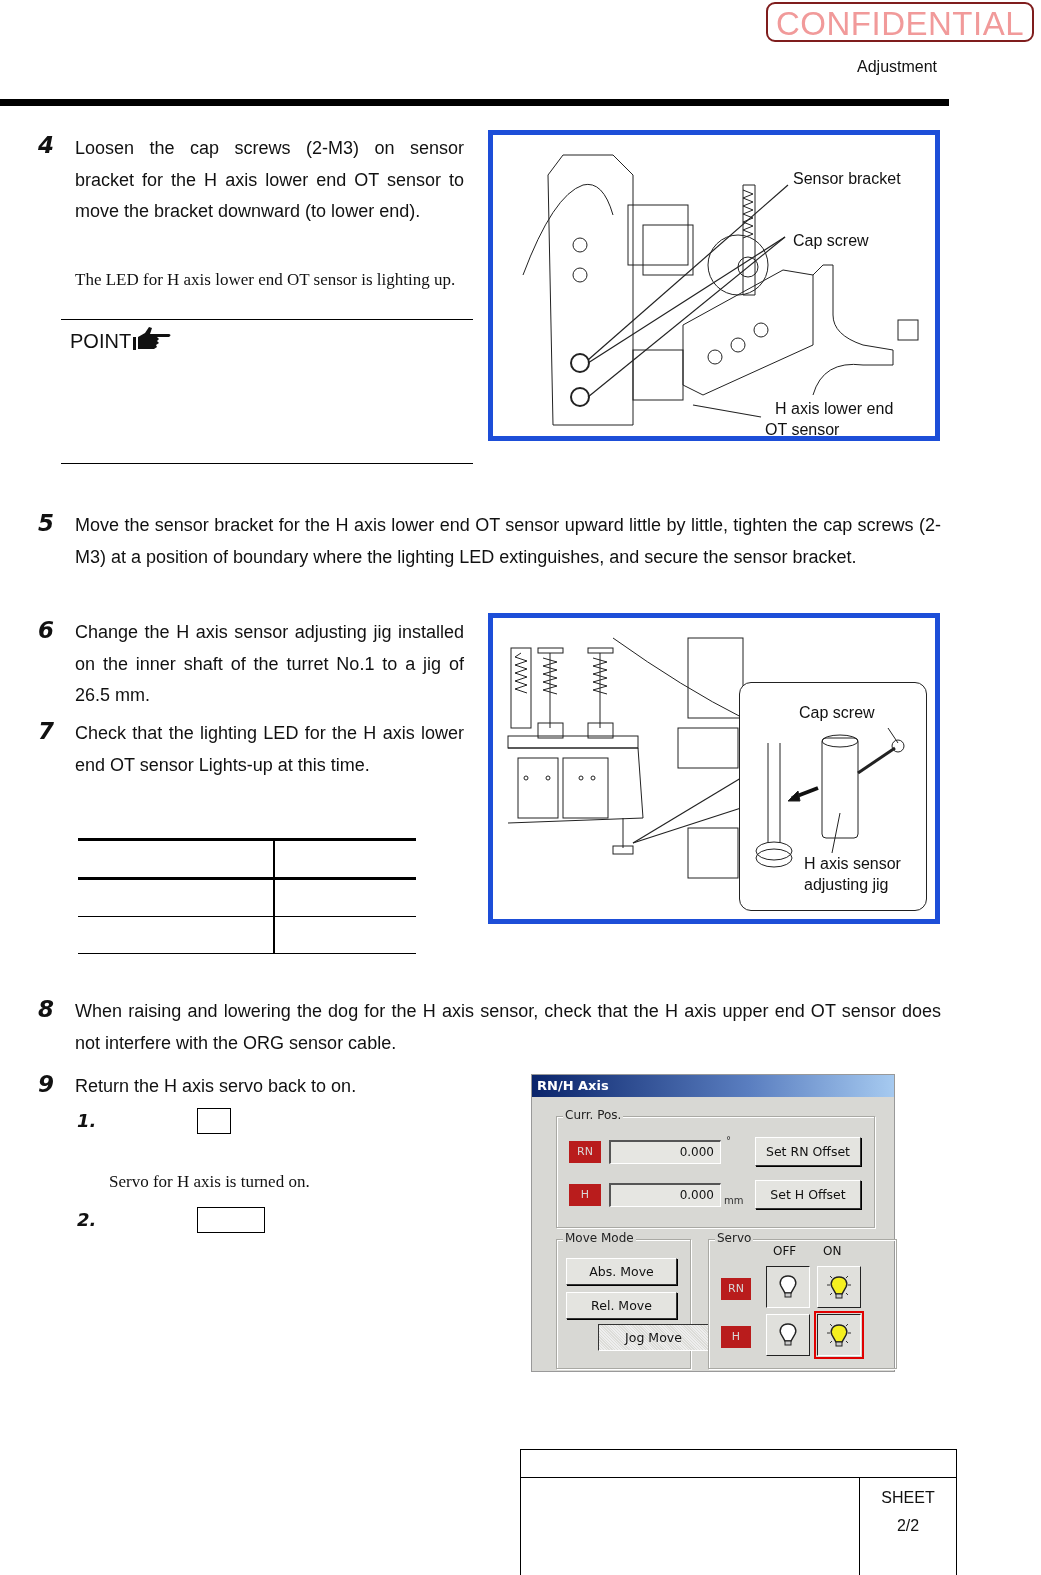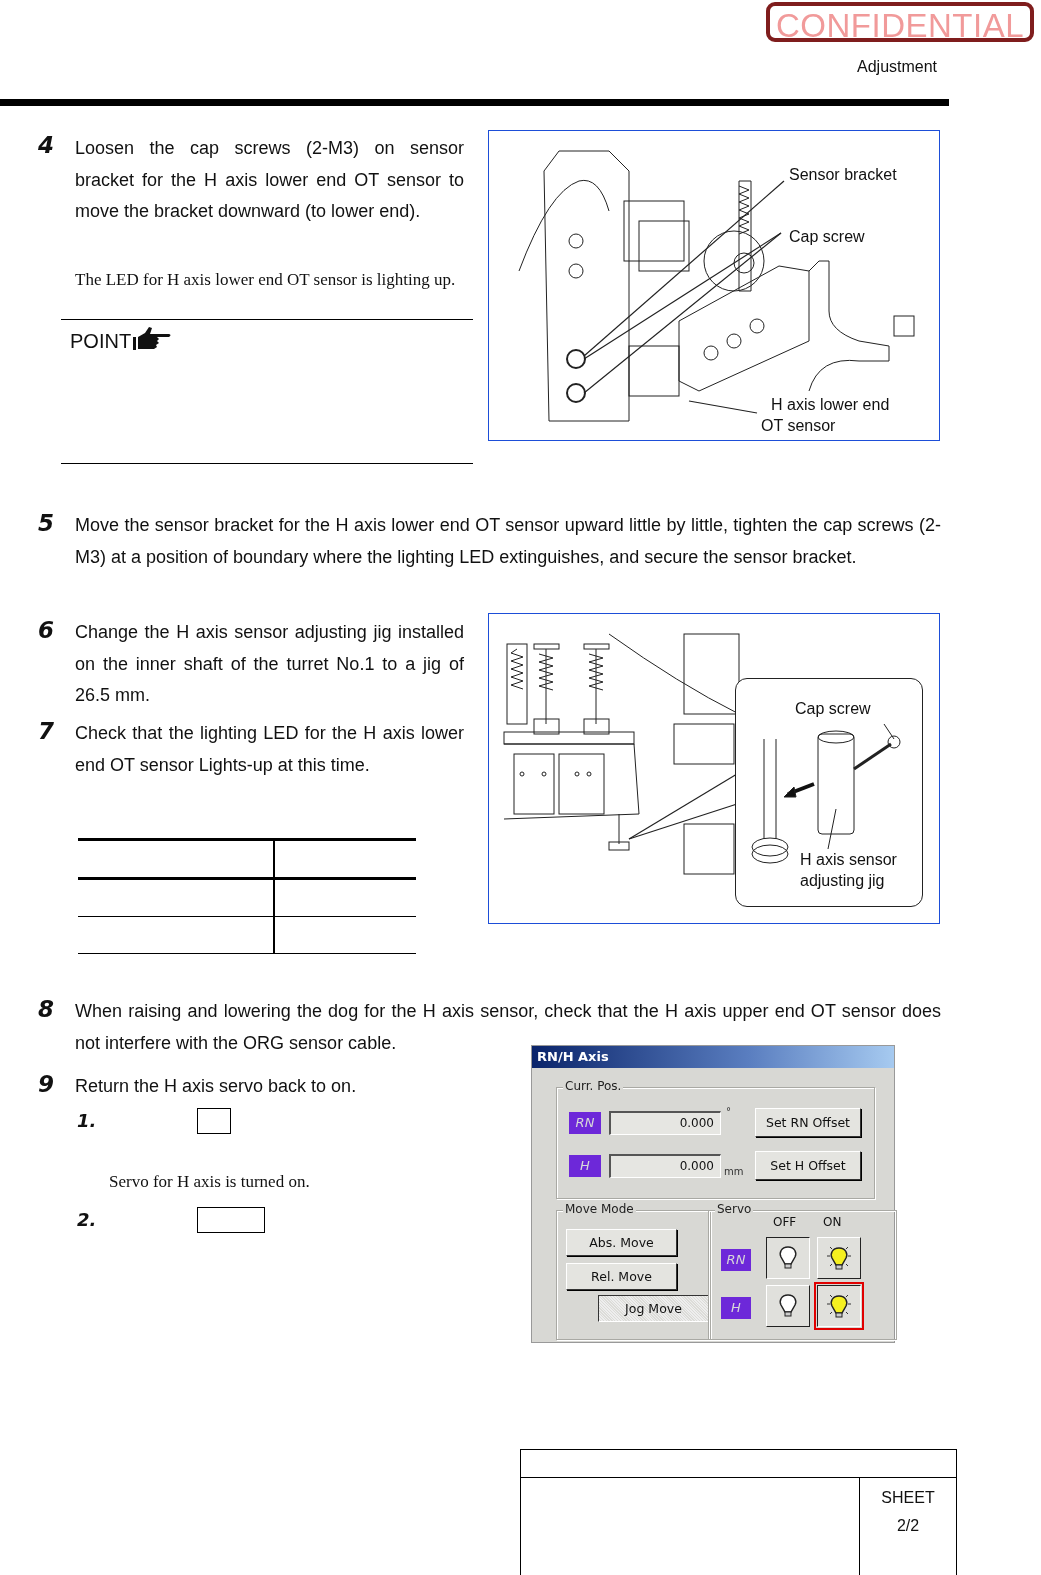--- a/index.html
+++ b/index.html
@@ -1,40 +1,40 @@
 <!DOCTYPE html>
 <html><head>
 <meta charset="utf-8">
 <style>
   html, body { margin:0; padding:0; background:#fff; }
   body { width:1041px; height:1575px; position:relative; overflow:hidden;
          font-family:"Liberation Sans", sans-serif; color:#111; }
   .abs { position:absolute; }
-  .confidential { left:766px; top:2px; width:268px; height:40px; border:4px solid #7f1d1d;
+  .confidential { left:766px; top:2px; width:268px; height:40px; border:2px solid #7f1d1d;
     border-radius:9px; color:#f19a9a; font-size:33px; line-height:40px; text-align:center;
     letter-spacing:0.5px; box-sizing:border-box; }
   .section-title { left:857px; top:58px; font-size:16px; }
   .header-rule { left:0; top:99px; width:949px; height:7px; background:#000; }
   .step-num { font-family:"DejaVu Sans", sans-serif; font-weight:bold; font-style:italic;
     font-size:23px; }
   .step-text { font-size:18px; line-height:31.5px; text-align:justify; }
   .serif-note { font-family:"Liberation Serif", serif; font-size:17px; line-height:28px; text-align:justify; }
   .rule { height:1px; background:#000; }
-  .figure { border:1px solid #1d4ed8; background:#fff; box-sizing:border-box; }
+  .figure { border:5px solid #1d4ed8; background:#fff; box-sizing:border-box; }
   .fig-label { font-size:16px; line-height:21px; position:absolute; }
   .tbl { left:78px; top:838px; width:338px; border-collapse:collapse; }
   .tbl td { height:36px; padding:0; }
   
-  .dlg { left:531px; top:1045px; width:364px; height:298px; background:#d8d8d4; border:1px solid #999;
+  .dlg { left:531px; top:1074px; width:364px; height:298px; background:#d8d8d4; border:1px solid #999;
     box-sizing:border-box; font-family:"DejaVu Sans", sans-serif; }
   .dlg-title { height:22px; background:linear-gradient(90deg,#0a246a 0%,#5a7ec0 60%,#a6caf0 100%);
     color:#fff; font-weight:bold; font-size:13px; line-height:22px; padding-left:5px; }
   .grp { position:absolute; border:1px solid #a9a9a4; box-shadow:1px 1px 0 #fff inset, 1px 1px 0 #fff; }
   .grp-label { position:absolute; top:-9px; left:6px; background:#d8d8d4; font-size:12px; padding:0 2px; color:#222; }
-  .axis-tag { position:absolute; background:#6d28d9; color:#d8d8d8; font-size:13px; text-align:center; line-height:22px;font-style:italic; }
+  .axis-tag { position:absolute; background:#b91c1c; color:#d8d8d8; font-size:11px; text-align:center; line-height:22px; }
   .readout { position:absolute; background:#e6e6e2; border-top:2px solid #555; border-left:2px solid #555;
     border-bottom:1px solid #fff; border-right:1px solid #fff; font-size:12px; text-align:right;
     padding-right:6px; line-height:20px; box-sizing:border-box; }
   .unit { position:absolute; font-size:10px; color:#333; }
   .wbtn { position:absolute; background:#e4e4e0; border:1px solid #fff; border-right-color:#333;
     border-bottom-color:#333; box-shadow:1px 1px 0 #000; font-size:12.5px; text-align:center; box-sizing:border-box; cursor:pointer; }
   .wbtn.pressed { background:repeating-linear-gradient(45deg,#eee 0 1px,#dcdcd8 1px 2px); border-color:#333 #fff #fff #333; box-shadow:none;margin-left:32px; }
   .bulb-btn { position:absolute; width:44px; height:42px; background:#e0e0dc; border:1px solid #fff;
     border-right-color:#222; border-bottom-color:#222; box-sizing:border-box; display:flex; align-items:center; justify-content:center; cursor:pointer; }
   .bulb-btn.pressed { border-color:#222 #fff #fff #222; }
@@ -187,21 +187,21 @@
     <span class="axis-tag" style="left:12px;top:24px;width:32px;">RN</span>
     <span class="readout" style="left:52px;top:23px;width:112px;height:24px;">0.000</span>
     <span class="unit" style="left:169px;top:18px;">°</span>
     <span class="wbtn" style="left:198px;top:20px;width:106px;height:29px;line-height:27px;text-align:center;">Set RN Offset</span>
     <span class="axis-tag" style="left:12px;top:67px;width:32px;">H</span>
     <span class="readout" style="left:52px;top:66px;width:112px;height:24px;">0.000</span>
     <span class="unit" style="left:167px;top:78px;">mm</span>
     <span class="wbtn" style="left:198px;top:63px;width:106px;height:29px;line-height:27px;">Set  H  Offset</span>
   </div>
 
-  <div class="grp" style="left:24px;top:164px;width:133px;height:128px;padding-left:20px;">
+  <div class="grp" style="left:24px;top:164px;width:133px;height:128px;">
     <span class="grp-label">Move Mode</span>
     <span class="wbtn" style="left:9px;top:18px;width:111px;height:27px;line-height:25px;">Abs. Move</span>
     <span class="wbtn" style="left:9px;top:52px;width:111px;height:27px;line-height:25px;">Rel. Move</span>
     <span class="wbtn pressed" style="left:9px;top:84px;width:111px;height:27px;line-height:25px;">Jog Move</span>
   </div>
 
   <div class="grp" style="left:176px;top:164px;width:167px;height:128px;padding-left:20px;">
     <span class="grp-label">Servo</span>
     <span style="position:absolute;left:64px;top:4px;font-size:12px;">OFF</span>
     <span style="position:absolute;left:114px;top:4px;font-size:12px;">ON</span>

